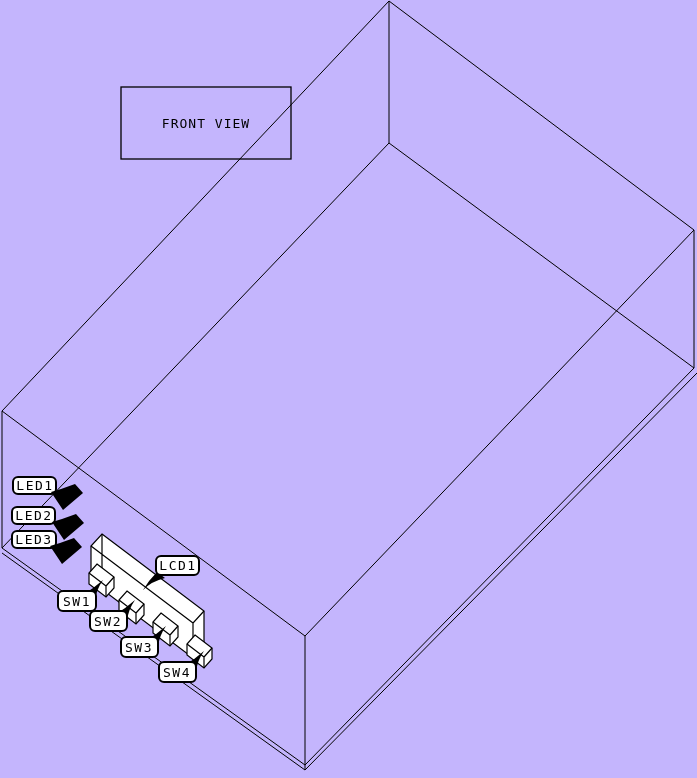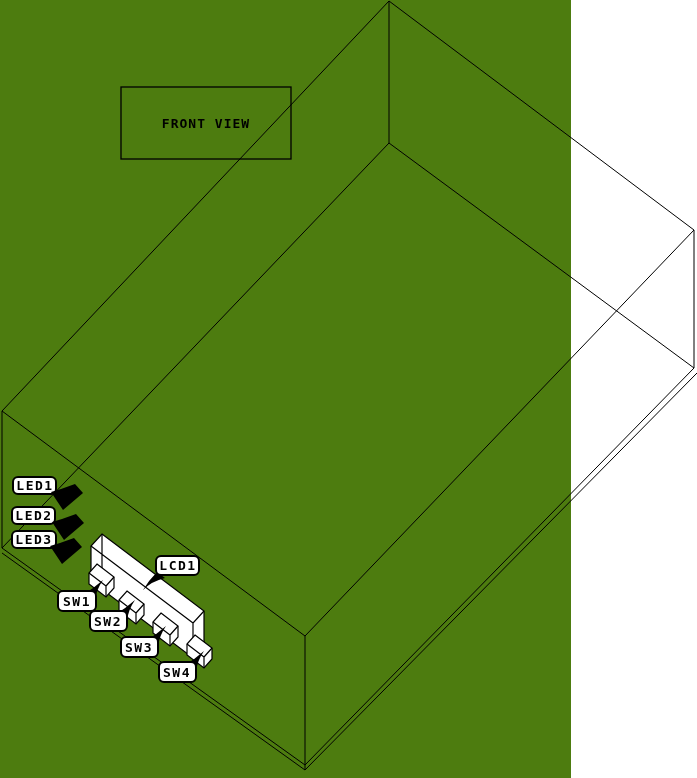--- a/index.html
+++ b/index.html
@@ -1,16 +1,16 @@
 <!DOCTYPE html>
 <html><head>
 <meta charset="utf-8">
 <style>
   html,body{margin:0;padding:0;background:#ffffff;}
-  .stage{width:571px;height:778px;position:relative;background:#4d7c0f;font-weight:bold;}
+  .stage{width:697px;height:778px;position:relative;background:#c4b5fd;}
   svg{display:block;}
   .callout-text{
     font-family:"DejaVu Sans Mono","Liberation Mono",monospace;
     font-size:13px; letter-spacing:1.5px; fill:#000;
   }
   .view-text{
     font-family:"DejaVu Sans Mono","Liberation Mono",monospace;
     font-size:13px; letter-spacing:1px; fill:#000;
   }
   .wire{stroke:#000;stroke-width:1;fill:none;}

